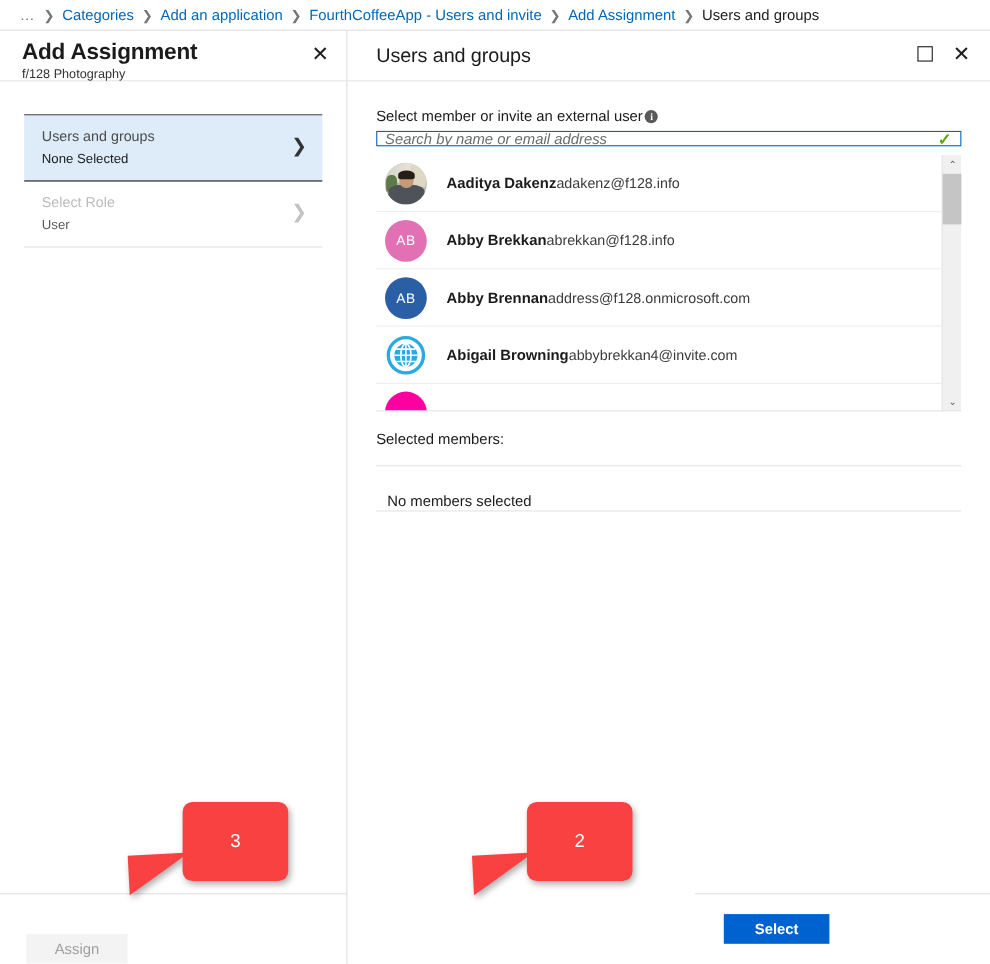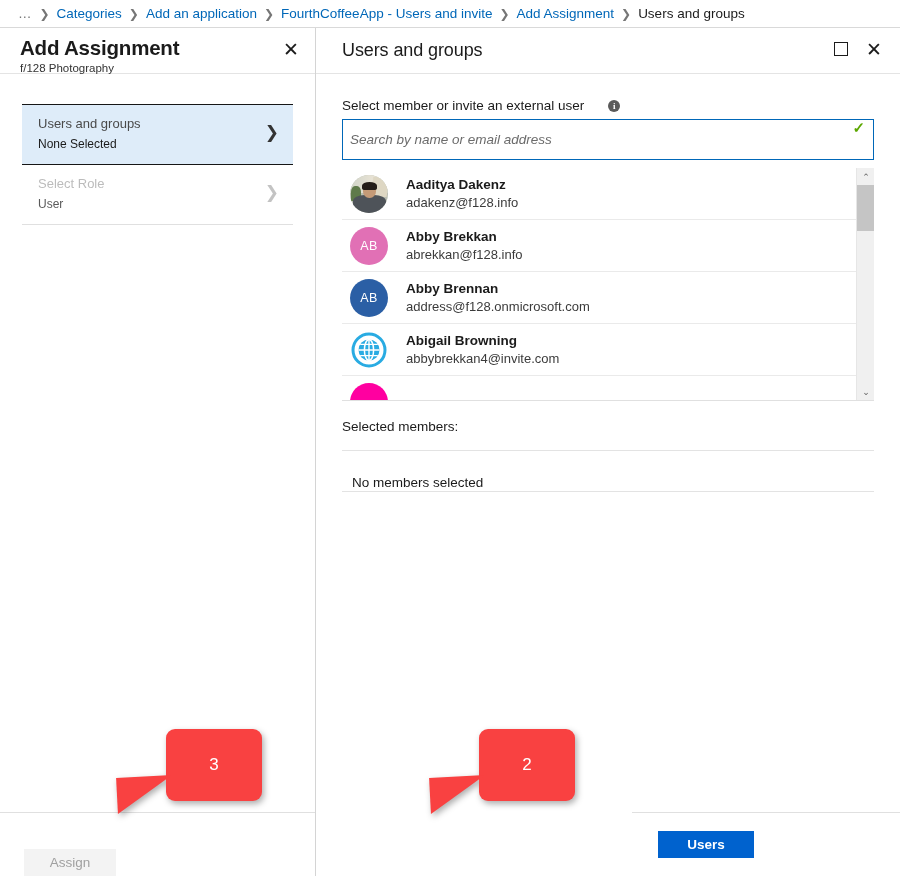--- a/index.html
+++ b/index.html
@@ -109,34 +109,34 @@
     position: absolute; top: 14px; right: 52px;
     width: 14px; height: 14px;
     border: 1.4px solid #1b1b1b;
     background: none; cursor: pointer; padding: 0;
   }
   #right-close { top: 12px; right: 18px; }
 
   
   #search-area { padding: 24px 26px 0 26px; }
   #search-label-row {
-    display: flex; align-items: center; gap: 24px;
+    display: flex; align-items: center; gap: 2px;
     font-size: 13.5px; color: #1b1b1b; margin-bottom: 6px;
   }
   .info-icon {
     display: inline-flex; align-items: center; justify-content: center;
     width: 12px; height: 12px; border-radius: 50%;
     background: #5a5a5a; color: #fff;
     font-size: 9px; font-weight: bold;
     font-family: "Liberation Serif", serif;
     line-height: 12px;
   }
   #search-box {
     position: relative;
-    height: 41px;
+    height: 14px;
     border: 1.5px solid #0067b8;
     display: flex; align-items: flex-start;
     background: #fff;
   }
   #search-input {
     flex: 1; border: none; outline: none; height: 100%;
     font-size: 13.5px; font-style: italic; color: #606060;
     padding: 0 6px 0 7px;
     font-family: "Liberation Sans", sans-serif;
     background: transparent;
@@ -198,21 +198,21 @@
   }
   .avatar-photo .ph-hair {
     position: absolute; left: 31%; top: 21%; width: 40%; height: 20%;
     background: #241d18; border-radius: 50% 50% 25% 25%;
   }
   .avatar-globe {
     border-radius: 50%;
     background: #ffffff;
   }
   .avatar-globe svg { display: block; }
-  .result-text { display: flex; flex-direction: column; justify-content: center; }
+  .result-text { display: flex; flex-direction: row; justify-content: center; }
   .result-name {
     font-size: 13.5px; font-weight: bold; color: #1b1b1b; line-height: 18px;
   }
   .result-mail {
     font-size: 13px; color: #3b3b3b; line-height: 18px;
   }
 
   
   #results-scrollbar {
     position: absolute; top: 0; right: 0; bottom: 0;
@@ -442,21 +442,21 @@
   </div>
 
   <div id="selected-area">
     <div id="selected-label">Selected members:</div>
     <div id="selected-box">
       <span id="selected-empty">No members selected</span>
     </div>
   </div>
 
   <div id="right-footer">
-    <button id="select-button">Users</button>
+    <button id="select-button">Select</button>
   </div>
 </div>
 
 <div class="callout" id="callout-3">
   <span class="callout-tail"></span>
   <span class="callout-num">3</span>
 </div>
 <div class="callout" id="callout-2">
   <span class="callout-tail"></span>
   <span class="callout-num">2</span>

